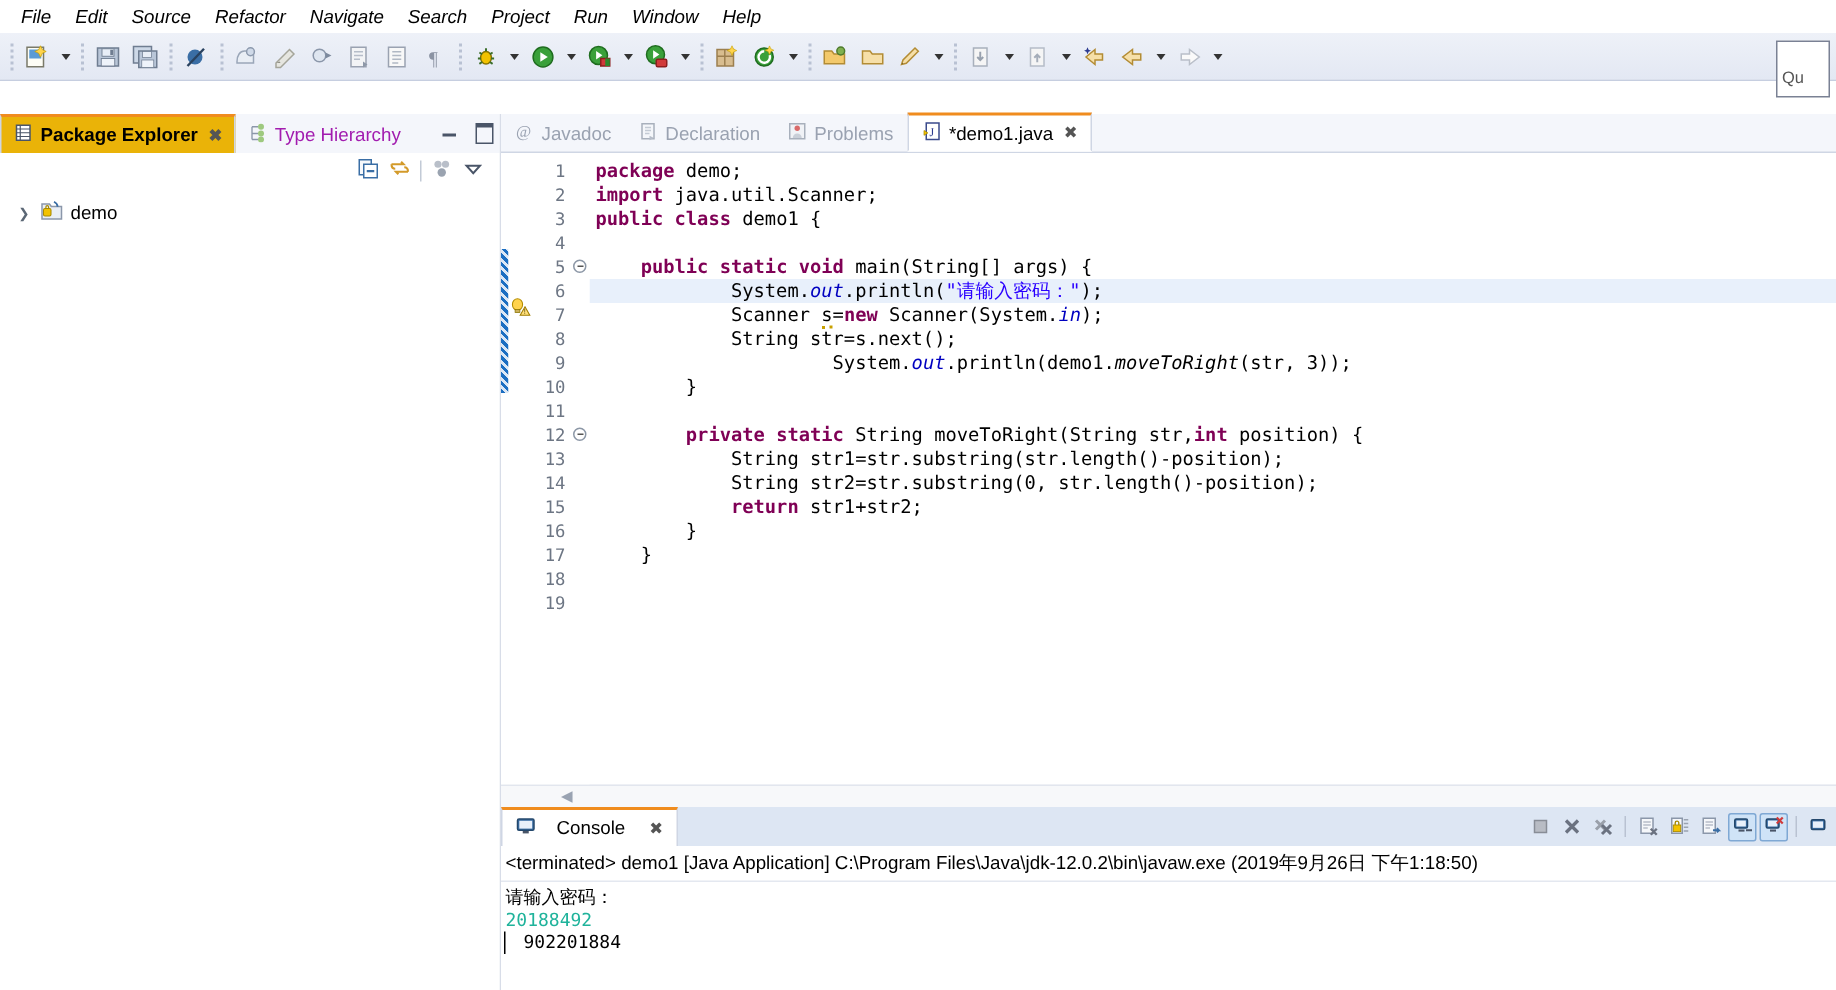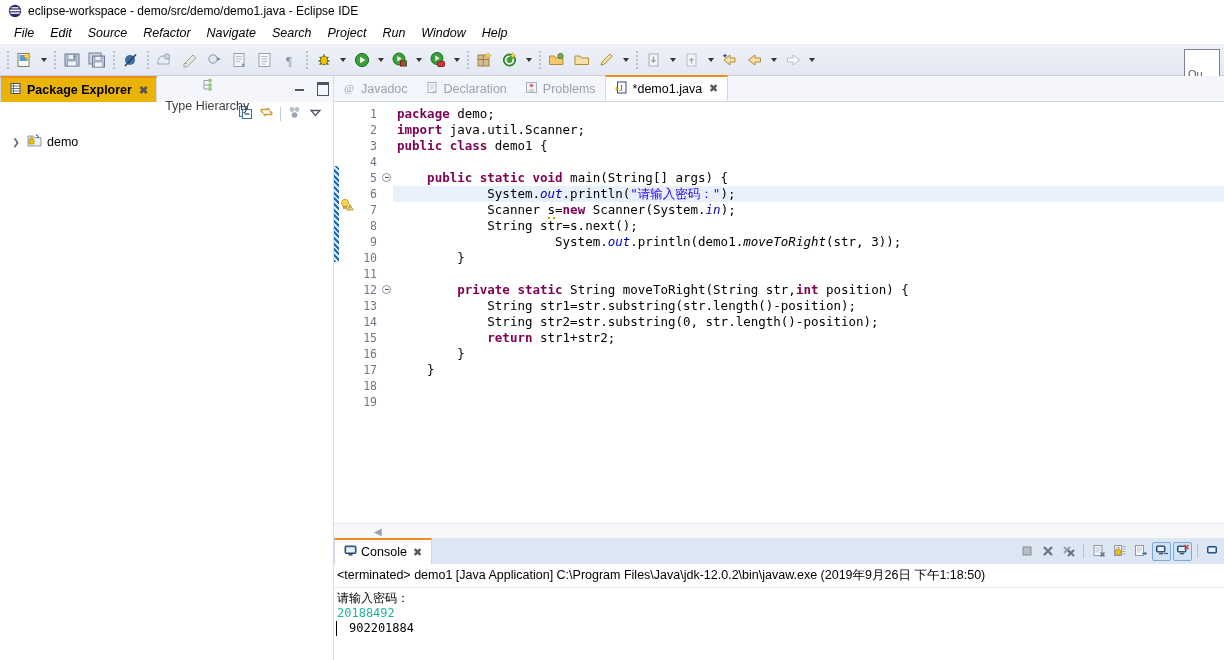--- a/index.html
+++ b/index.html
@@ -78,21 +78,21 @@
     display: flex; align-items: center; gap: 5px;
     height: 24px; padding: 0 8px; font-size: 12.5px;
     white-space: nowrap;
   }
   .view-tab.active {
     background: #eab308; font-weight: bold; color: #000;
     border-top: 2px solid #f08c1e;
     border-left: 1px solid #cfd6e4; border-right: 1px solid #cfd6e4;
     height: 26px;
   }
-  .view-tab.inactive { color: #404040; flex-direction: column; }
+  .view-tab.inactive { color: #a21caf; }
   .tab-close { font-size: 11px; color: #555; margin-left: 2px; }
   .view-ctrl { position: absolute; right: 4px; top: 4px; display: flex; gap: 8px; }
   .view-min, .view-max { width: 14px; height: 14px; position: relative; }
   .view-min::after {
     content: ""; position: absolute; left: 2px; bottom: 3px;
     width: 9px; height: 2px; background: #4a5568;
   }
   .view-max::after {
     content: ""; position: absolute; left: 2px; top: 2px;
     width: 10px; height: 10px; border: 1.5px solid #4a5568;
@@ -182,21 +182,21 @@
   .hs-arrow { color: #9aa3b2; font-size: 10px; }
   .hs-track { flex: 1; height: 10px; }
 
   
   .console-area { flex: 1; display: flex; flex-direction: column; background: #fff; min-height: 0; }
   .console-tabs {
     height: 26px; display: flex; align-items: flex-end;
     background: #dde6f3; position: relative;
   }
   .con-tab {
-    display: flex; align-items: center; gap: 4px; height: 26px;
+    display: flex; align-items: center; gap: 14px; height: 26px;
     padding: 0 9px; font-size: 12.5px; background: #fff;
     border-top: 2px solid #f08c1e;
     border-left: 1px solid #cfd6e4; border-right: 1px solid #cfd6e4;
   }
   .console-toolbar {
     position: absolute; right: 2px; top: 2px; display: flex;
     align-items: center; gap: 2px; height: 22px;
   }
   .ct-btn {
     width: 19px; height: 19px; display: flex; align-items: center;
@@ -216,31 +216,20 @@
   .c-in { color: #1fb39b; }
   .c-caret {
     border-left: 1px solid #000; padding-left: 12px; margin-left: -1px;
   }
 </style>
 </head>
 <body>
 
 <div id="app">
 
-  <div class="titlebar">
-    <span class="title-icon">
-      <svg width="14" height="14" viewBox="0 0 14 14">
-        <circle cx="7" cy="7" r="6.2" fill="#2c2a6e"></circle>
-        <path d="M1.6 5.6h10.8v1.6H1.6z" fill="#fff"></path>
-        <path d="M2.4 8.4h9.2v1.4H2.4z" fill="#fff"></path>
-        <path d="M3.4 3.2h7.2v1.2H3.4z" fill="#fff"></path>
-      </svg>
-    </span>
-    <span class="title-text">eclipse-workspace - demo/src/demo/demo1.java - Eclipse IDE</span>
-  </div>
 
   <div class="menubar">
     <div class="menu-item">File</div>
     <div class="menu-item">Edit</div>
     <div class="menu-item">Source</div>
     <div class="menu-item">Refactor</div>
     <div class="menu-item">Navigate</div>
     <div class="menu-item">Search</div>
     <div class="menu-item">Project</div>
     <div class="menu-item">Run</div>

